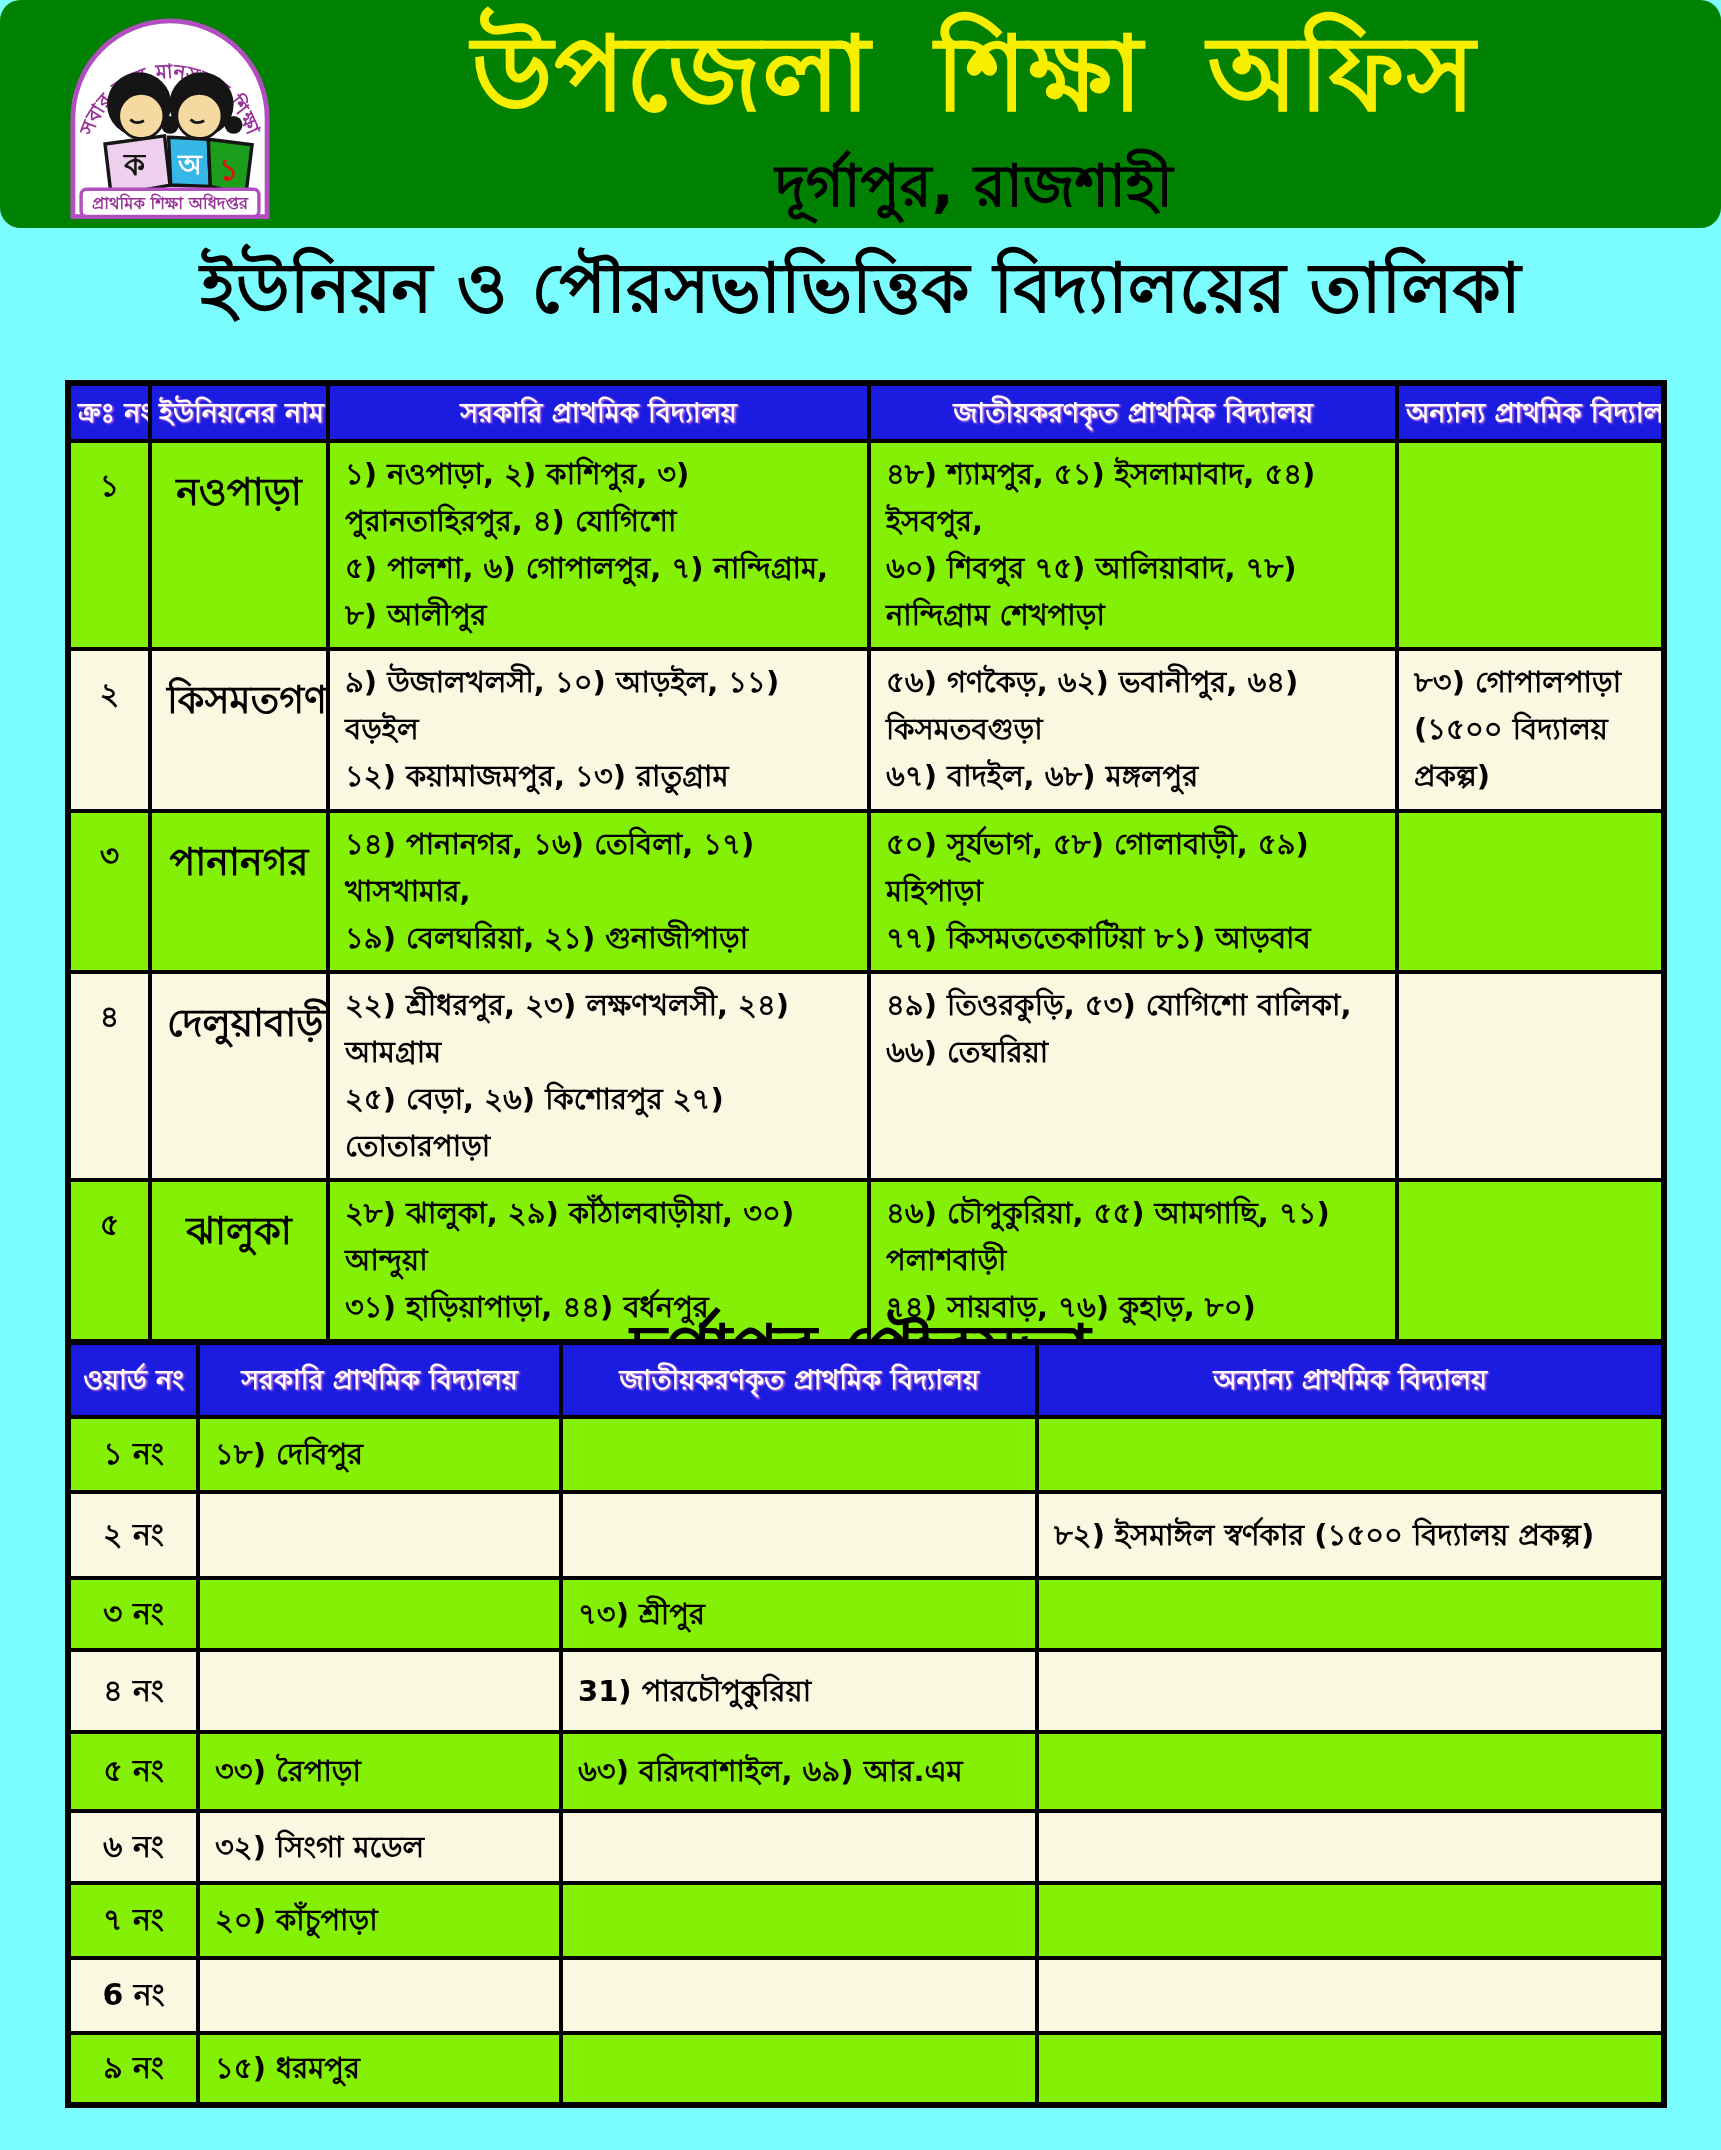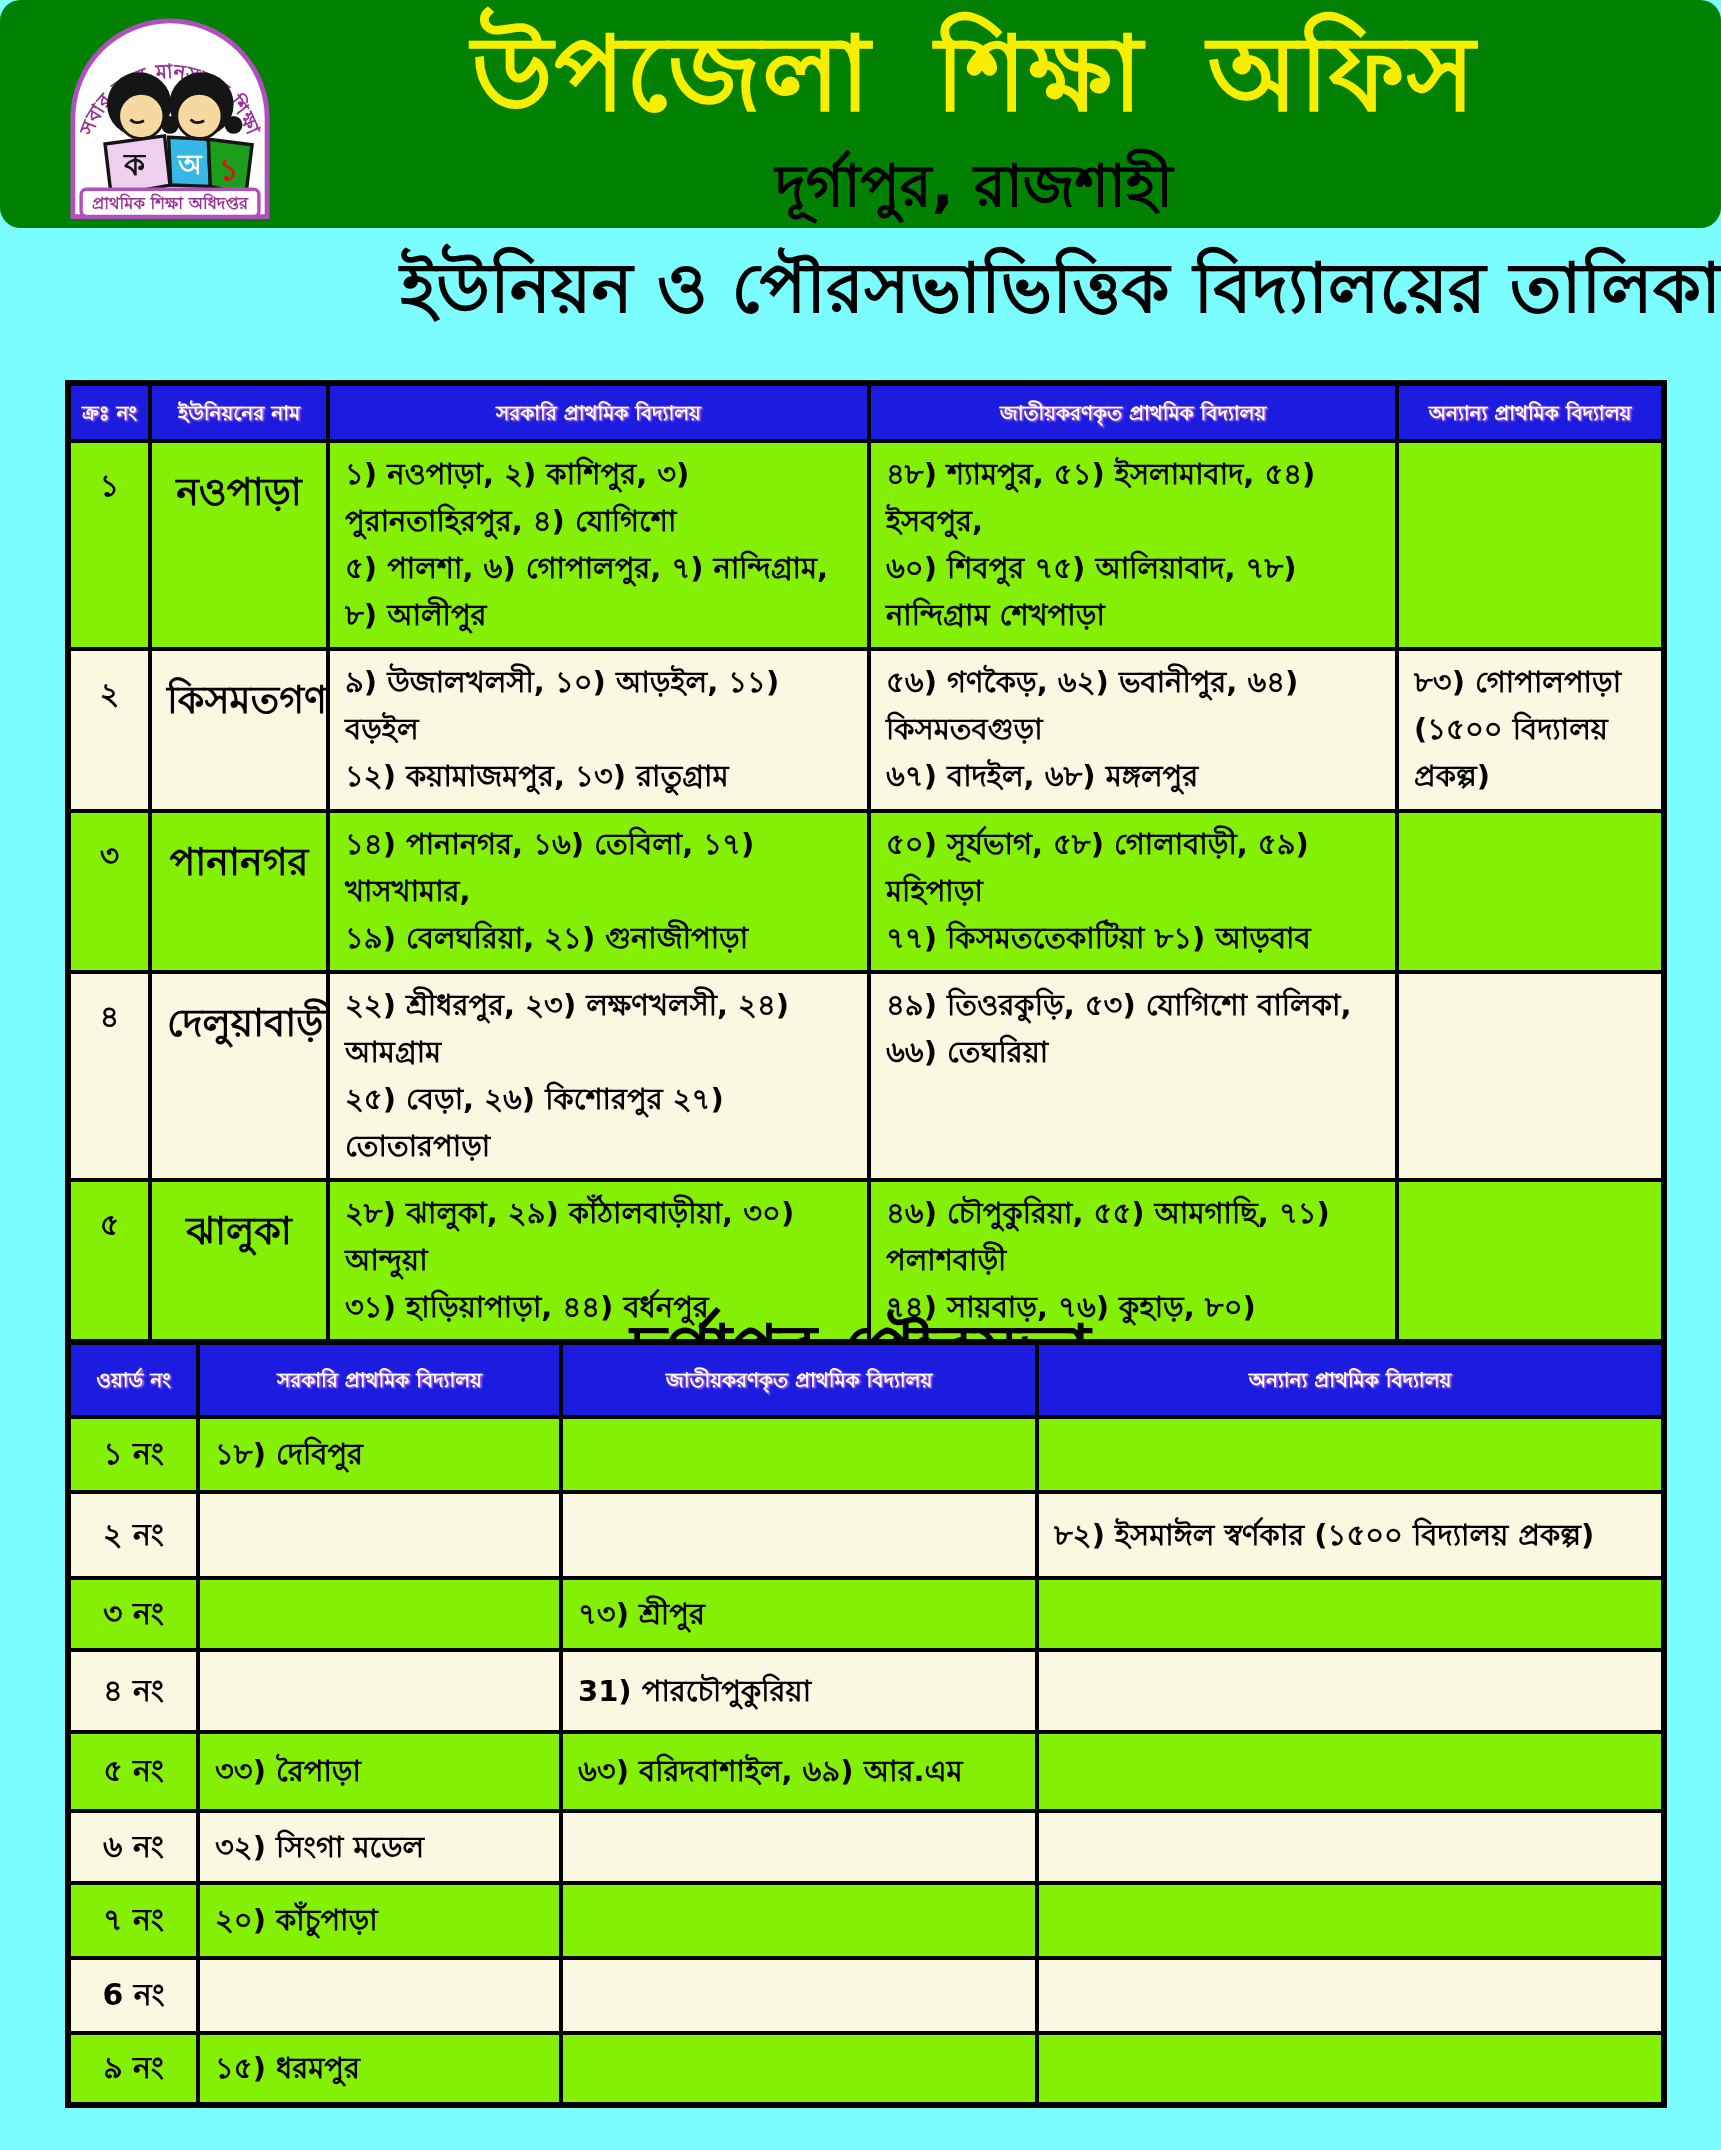--- a/index.html
+++ b/index.html
@@ -26,21 +26,21 @@
     text-align:center;font-size:58px;line-height:69px;font-weight:800;
     color:#000000;white-space:nowrap;
   }
   .logo{position:absolute;left:65px;top:9.6px;width:210px;height:212px;}
   
   .sec-title{
     position:absolute;left:0;width:1721px;text-align:center;
     font-weight:800;color:#000;font-size:69px;line-height:82px;
     white-space:nowrap;
   }
-  #sec1-title{top:247px;text-align:right;}
+  #sec1-title{top:247px;}
   #sec2-title{top:1309px;}
   
   table{
     position:absolute;left:65px;width:1596px;
     border-collapse:collapse;table-layout:fixed;
     background:#fbf8e2;
   }
   #union-table{top:380px;}
   #muni-table{top:1339px;}
   th,td{
@@ -48,21 +48,21 @@
     padding:8.2px 15px;
     font-size:29px;font-weight:700;line-height:1.62;
     white-space:pre-line;
     vertical-align:top;
     overflow:hidden;
   }
   table{border:6.2px solid #000;}
   th{
     background:#1c1ce0;color:#ffffff;
     text-align:center;vertical-align:middle;
-    font-size:20px;line-height:1.3;
+    font-size:27px;line-height:1.3;
     text-shadow:1.4px 1.4px 2.1px #e080e0;
     padding:5.5px 6.9px;white-space:nowrap;
   }
   td.num{text-align:center;font-size:30px;}
   tr.green td{background:#83f005;}
   tr.cream td{background:#fbf8e2;}
   
   #union-table tr.hr{height:58px;}
   #union-table tr.r1{height:110px;}
   #union-table tr.r2{height:106px;}

